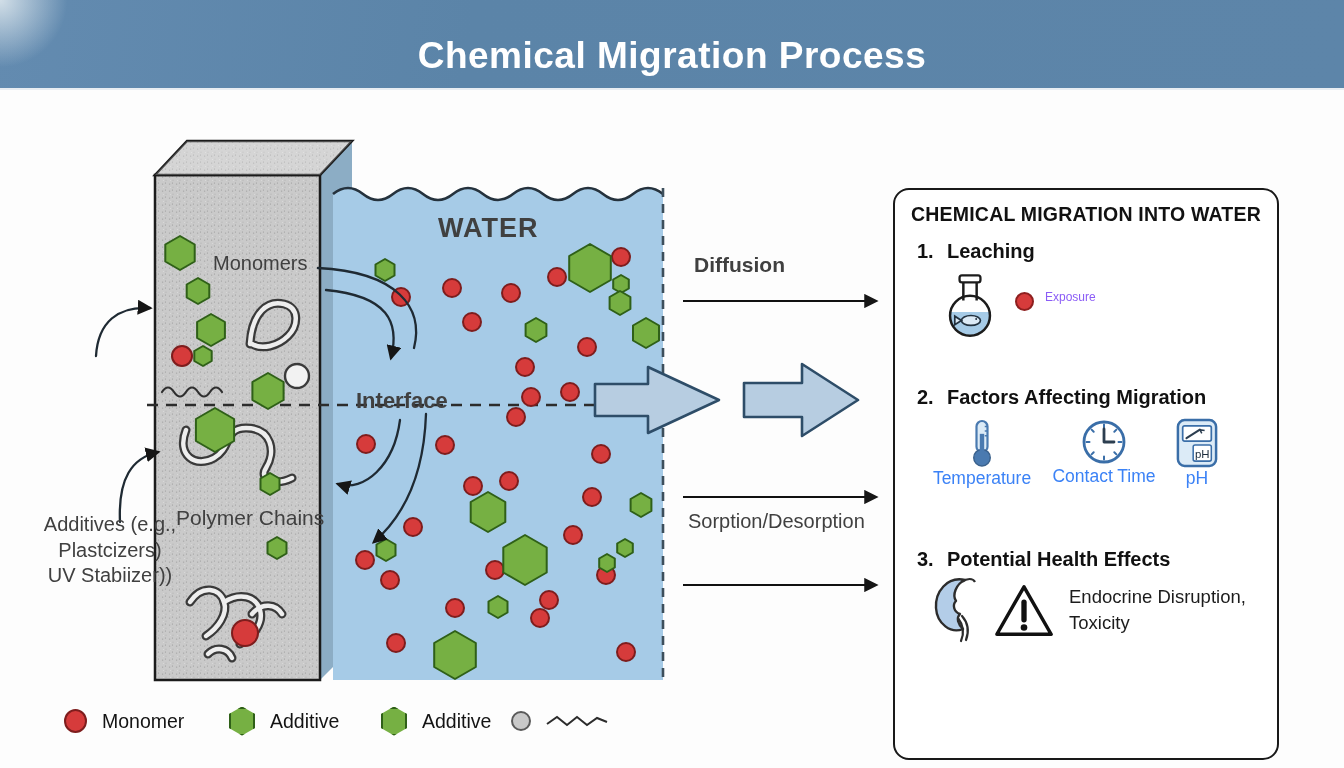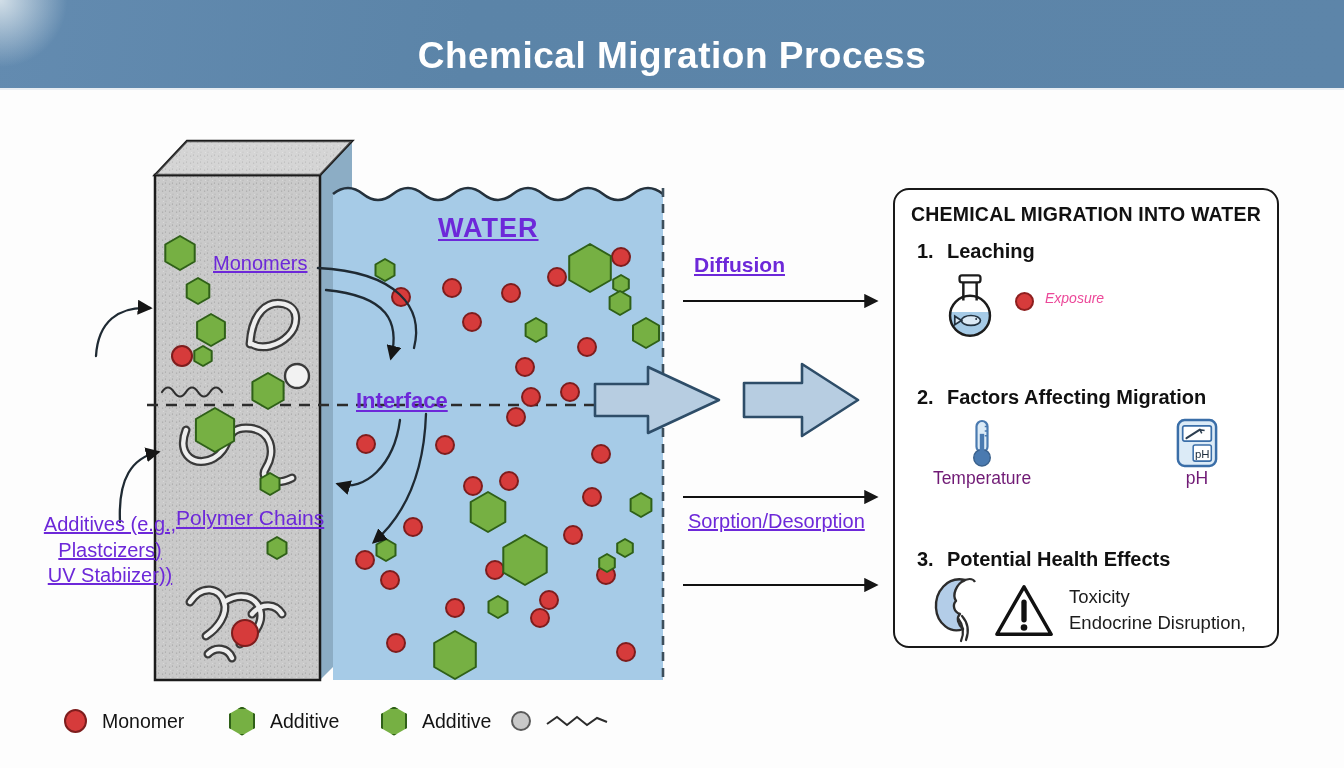--- a/index.html
+++ b/index.html
@@ -6,45 +6,45 @@
   .stage{position:relative;width:1344px;height:768px;overflow:hidden;
          font-family:"Liberation Sans","DejaVu Sans",sans-serif;background:#fdfdfd;}
   
   .header{position:absolute;left:0;top:0;width:1344px;height:88px;
           background:radial-gradient(circle at 0% 0%, rgba(222,232,238,.9) 0%, rgba(222,232,238,0) 5%),
                      linear-gradient(98deg,#638bb0 0%,#5b84a8 35%,#5d85a9 100%);
           border-bottom:2px solid #e8edf2;}
   .header h1{margin:12px;line-height:88px;text-align:center;color:#fff;
              font-size:37px;font-weight:bold;letter-spacing:.5px;}
   
-  .lbl{position:absolute;color:#6d28d9;text-decoration:underline;}
+  .lbl{position:absolute;color:#404040;}
   .plastic-wall{left:8px;top:370px;width:134px;text-align:center;
                 font-size:25px;font-weight:bold;line-height:1.32;}
   .additives{left:-8px;top:512px;width:236px;text-align:center;font-size:20px;line-height:1.28;}
   .monomers{left:213px;top:252px;font-size:20px;}
   .polymer{left:176px;top:506px;font-size:21px;}
   .water{left:438px;top:213px;font-size:27px;font-weight:bold;letter-spacing:1px;}
   .interface{left:356px;top:372px;font-size:22px;font-weight:bold;margin-top:16px;}
   .diffusion{left:694px;top:253px;font-size:21px;font-weight:bold;}
   .sorption{left:688px;top:510px;font-size:20px;}
   
-  .panel{position:absolute;left:893px;top:188px;width:386px;height:460px;
+  .panel{position:absolute;left:893px;top:188px;width:386px;height:572px;
          background:#fff;border:2.5px solid #191919;border-radius:16px;box-sizing:border-box;}
   .panel .p-title{position:absolute;left:0;right:0;top:13px;text-align:center;
                   font-size:19.5px;font-weight:bold;letter-spacing:.2px;color:#111;}
   .sec-title{position:absolute;left:22px;font-size:20px;font-weight:bold;color:#111;}
   .sec-title .num{display:inline-block;width:30px;}
   .t1{top:50px;} .t2{top:196px;} .t3{top:358px;}
   .flask{position:absolute;left:46px;top:82px;}
   .exp-dot{position:absolute;left:120px;top:102px;width:19px;height:19px;border-radius:50%;
            background:#d63b3b;border:2px solid #8e1f1f;box-sizing:border-box;}
-  .exp-lbl{position:absolute;left:150px;top:100px;font-size:14px;color:#ec4899;font-style:italic;}
+  .exp-lbl{position:absolute;left:150px;top:100px;font-size:12px;color:#8b5cf6;}
   .factor{position:absolute;top:228px;display:flex;flex-direction:column;align-items:center;}
   .f1{left:24px;width:126px;} .f2{left:146px;width:126px;} .f3{left:262px;width:80px;}
-  .factor .f-lbl{font-size:17.5px;color:#701a75;white-space:nowrap;}
+  .factor .f-lbl{font-size:17.5px;color:#3b82f6;white-space:nowrap;}
   .kidney{position:absolute;left:34px;top:384px;}
   .warn{position:absolute;left:98px;top:392px;}
   .health-cap{position:absolute;left:174px;top:394px;font-size:18.5px;line-height:1.4;color:#1c1c1c;}
   
   .legend-item{position:absolute;top:704px;height:34px;display:flex;align-items:center;gap:15px;}
   .li1{left:64px;} .li2{left:229px;} .li3{left:381px;} .li4{left:511px;}
   .legend-item .l-lbl{font-size:19.5px;color:#141414;}
   .dot-red{width:23px;height:24px;border-radius:50%;background:#d63b3b;border:2px solid #7e1d1d;box-sizing:border-box;}
   .hex-green{width:26px;height:29px;background:#76b043;border:0;
              clip-path:polygon(50% 0%,100% 26%,100% 74%,50% 100%,0% 74%,0% 26%);
@@ -232,20 +232,32 @@
         <svg width="22" height="50" viewBox="0 0 24 52">
           <rect x="6" y="2" width="12" height="34" rx="6" fill="#dcebf7" stroke="#4a7ab0" stroke-width="2.4"></rect>
           <circle cx="12" cy="42" r="9" fill="#4a7ab0" stroke="#3a618c" stroke-width="1.6"></circle>
           <rect x="9.6" y="16" width="4.8" height="22" fill="#4a7ab0"></rect>
           <path d="M15,8 h3 M15,13 h3 M15,18 h3" stroke="#4a7ab0" stroke-width="1.6"></path>
         </svg>
       </span>
       <span class="f-lbl">Temperature</span>
     </div>
 
+    <div class="factor f2">
+      <span>
+        <svg width="48" height="48" viewBox="0 0 48 48">
+          <circle cx="24" cy="24" r="20" fill="#ffffff" stroke="#3a6ea8" stroke-width="2.8"></circle>
+          <g stroke="#3a6ea8" stroke-width="2" stroke-linecap="round">
+            <path d="M24,6.5 v3 M24,38.5 v3 M6.5,24 h3 M38.5,24 h3 M11.6,11.6 l2.1,2.1 M34.3,34.3 l2.1,2.1 M36.4,11.6 l-2.1,2.1 M13.7,34.3 l-2.1,2.1"></path>
+          </g>
+          <path d="M24,24 V11 M24,24 H34" stroke="#2c3e50" stroke-width="2.8" stroke-linecap="round" fill="none"></path>
+        </svg>
+      </span>
+      <span class="f-lbl">Contact Time</span>
+    </div>
 
     <div class="factor f3">
       <span>
         <svg width="42" height="50" viewBox="0 0 44 52">
           <rect x="2" y="2" width="40" height="48" rx="7" fill="#dcebf7" stroke="#3a6ea8" stroke-width="2.6"></rect>
           <rect x="7" y="8" width="30" height="16" rx="2" fill="#ffffff" stroke="#3a6ea8" stroke-width="1.8"></rect>
           <path d="M11,21 L25,12" stroke="#2c3e50" stroke-width="2.2" stroke-linecap="round"></path>
           <path d="M25,12 l5,1 M25,12 l2,4" stroke="#2c3e50" stroke-width="1.6"></path>
           <rect x="18" y="28" width="19" height="17" rx="2" fill="#ffffff" stroke="#3a6ea8" stroke-width="1.6"></rect>
           <text x="27.5" y="41.5" text-anchor="middle" font-size="12" font-family="Liberation Sans, sans-serif" fill="#1c2c3c">pH</text>
@@ -266,22 +278,22 @@
       </svg>
     </div>
     <div class="warn">
       <svg width="62" height="58" viewBox="0 0 64 58">
         <path d="M32,4 L60,53 L4,53 Z" fill="#ffffff" stroke="#111111" stroke-width="3.6" stroke-linejoin="round"></path>
         <path d="M32,20 L32,38" stroke="#111111" stroke-width="5.5" stroke-linecap="round"></path>
         <circle cx="32" cy="46" r="3.4" fill="#111111"></circle>
       </svg>
     </div>
     <div class="health-cap">
+      <div>Endocrine Disruption,</div>
       <div>Toxicity</div>
-      <div>Endocrine Disruption,</div>
     </div>
   </div>
 
   <div class="legend-item li1">
     <span class="dot-red"></span>
     <span class="l-lbl">Monomer</span>
   </div>
   <div class="legend-item li2">
     <span class="hex-green"></span>
     <span class="l-lbl">Additive</span>

